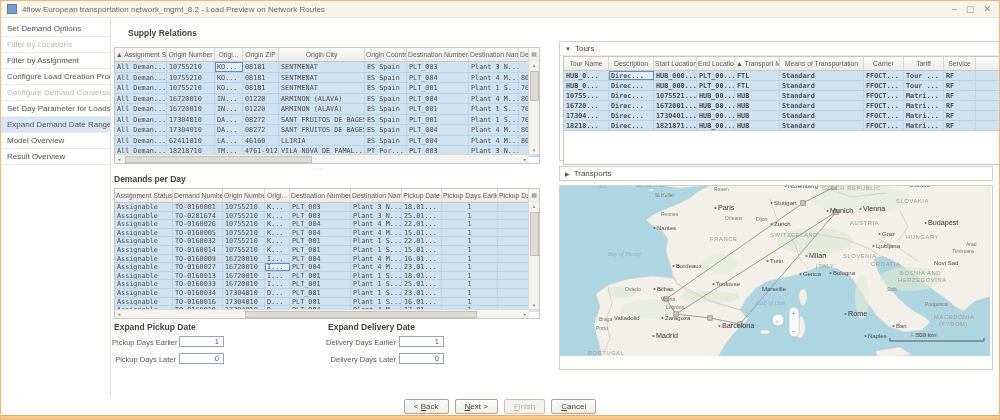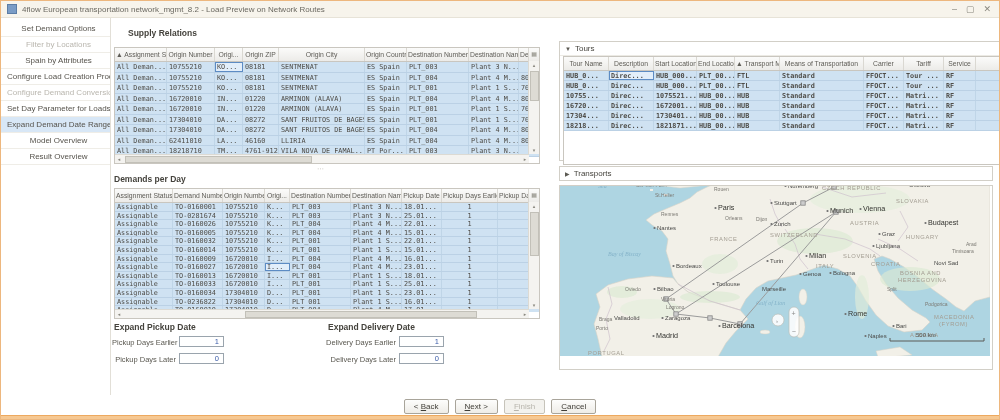--- a/index.html
+++ b/index.html
@@ -5,21 +5,21 @@
   html,body{margin:0;padding:0;background:#cfcfcf;font-family:"Liberation Sans",sans-serif;}
   .window{position:relative;width:998px;height:418px;margin:0;background:#ffffff;border:1px solid #edb77e;overflow:hidden;}
   
   .titlebar{position:absolute;left:0;top:0;right:0;height:16px;background:#f7f4ec;border-bottom:1px solid #e7e3d8;display:flex;align-items:center;}
   .app-icon{width:8px;height:8px;margin:0 5px 0 6px;background:#7a9cc6;border:1px solid #5b7da6;}
   .t-title{font-size:8px;color:#6b6961;white-space:nowrap;}
   .t-controls{margin-left:auto;margin-right:8px;display:flex;gap:9px;}
   .t-controls span{font-size:9px;color:#8a887f;line-height:14px;cursor:default;}
   
   .sidebar{position:absolute;left:0;top:17px;width:110px;bottom:24px;background:#fff;border-right:1px solid #e2dfd7;padding-top:3px;box-sizing:border-box;}
-  .side-item{height:15px;line-height:15px;padding-left:6px;font-size:8px;color:#56534c;border-bottom:1px solid #efede7;white-space:nowrap;overflow:hidden;text-align:center;}
+  .side-item{height:15px;line-height:15px;padding-left:6px;font-size:8px;color:#56534c;border-bottom:1px solid #efede7;white-space:nowrap;overflow:hidden;}
   .side-item.disabled{color:#b9b6ae;}
   .side-item.selected{background:#d8e7f6;}
   
   .main{position:absolute;left:111px;top:17px;width:445px;bottom:12px;background:#fff;}
   .sec-title{position:absolute;font-size:8.5px;font-weight:bold;color:#45433d;white-space:nowrap;}
   .dtable{position:absolute;background:#fff;border:1px solid #c9c6bf;overflow:hidden;box-sizing:border-box;}
   .dt-header{display:flex;height:13px;background:linear-gradient(#fbfbfa,#ecebe8);border-bottom:1px solid #c9c6bf;}
   .dt-col{font-size:6.8px;color:#5e5c56;line-height:13px;text-align:center;border-right:1px solid #dad8d2;box-sizing:border-box;padding:0 1px;white-space:nowrap;overflow:hidden;flex:none;}
   .dt-corner{flex:1;font-size:6px;color:#8a887f;line-height:13px;text-align:right;padding-right:2px;}
   .dt-body{overflow:hidden;}
@@ -71,21 +71,21 @@
     <span class="t-controls">
       <span>–</span>
       <span>▢</span>
       <span>✕</span>
     </span>
   </div>
 
   <div class="sidebar">
       <div class="side-item enabled">Set Demand Options</div>
       <div class="side-item disabled">Filter by Locations</div>
-      <div class="side-item enabled">Spain by Attributes</div>
+      <div class="side-item enabled">Filter by Assignment</div>
       <div class="side-item enabled">Configure Load Creation Process</div>
       <div class="side-item disabled">Configure Demand Conversion</div>
       <div class="side-item enabled">Set Day Parameter for Loads</div>
       <div class="side-item selected">Expand Demand Date Range</div>
       <div class="side-item enabled">Model Overview</div>
       <div class="side-item enabled">Result Overview</div>
     </div>
 
   <div class="main">
     <div class="sec-title" style="left:16px;top:10px;">Supply Relations</div>
@@ -360,21 +360,21 @@
             <div class="dt-cell" style="width: 42px; line-height: 8.6px;">17304010</div>
             <div class="dt-cell" style="width: 25px; line-height: 8.6px;">D...</div>
             <div class="dt-cell" style="width: 61px; line-height: 8.6px;">PLT_001</div>
             <div class="dt-cell" style="width: 51px; line-height: 8.6px;">Plant 1 S...</div>
             <div class="dt-cell" style="width: 40px; line-height: 8.6px;">23.01...</div>
             <div class="dt-cell" style="width: 56px; line-height: 8.6px; text-align: center;">1</div>
             <div class="dt-cell" style="width: 31px; line-height: 8.6px;"></div>
           </div>
           <div class="dt-row" style="height: 8.6px;">
             <div class="dt-cell" style="width: 58px; line-height: 8.6px;">Assignable</div>
-            <div class="dt-cell" style="width: 50px; line-height: 8.6px;">TO-0236822</div>
+            <div class="dt-cell" style="width: 50px; line-height: 8.6px;">TO-0160016</div>
             <div class="dt-cell" style="width: 42px; line-height: 8.6px;">17304010</div>
             <div class="dt-cell" style="width: 25px; line-height: 8.6px;">D...</div>
             <div class="dt-cell" style="width: 61px; line-height: 8.6px;">PLT_001</div>
             <div class="dt-cell" style="width: 51px; line-height: 8.6px;">Plant 1 S...</div>
             <div class="dt-cell" style="width: 40px; line-height: 8.6px;">16.01...</div>
             <div class="dt-cell" style="width: 56px; line-height: 8.6px; text-align: center;">1</div>
             <div class="dt-cell" style="width: 31px; line-height: 8.6px;"></div>
           </div>
           <div class="dt-row" style="height: 8.6px;">
             <div class="dt-cell" style="width: 58px; line-height: 8.6px;">Assignable</div>

